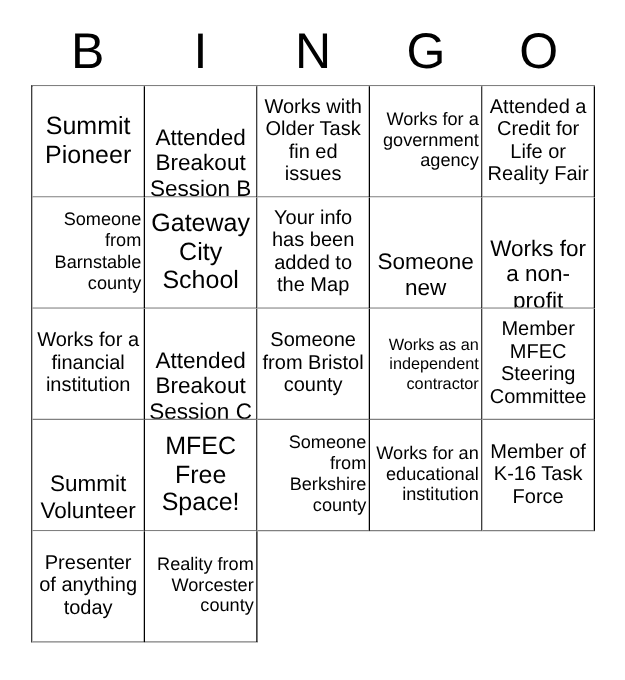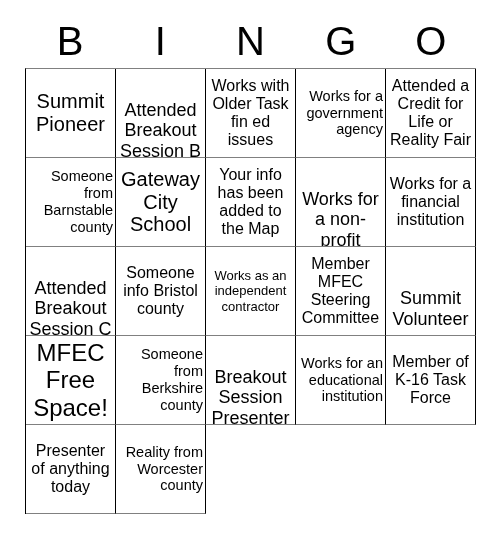--- a/index.html
+++ b/index.html
@@ -76,26 +76,26 @@
 
   .cell-text {
     display: block;
     width: 100%;
     line-height: 1.12;
     word-wrap: break-word;
     color: #000000;
   }
 
   
-  .fs-xxl .cell-text { font-size: 24px; line-height: 1.14; }
+  .fs-xxl .cell-text { font-size: 20px; line-height: 1.14; }
   .fs-xl  .cell-text { font-size: 20px; line-height: 1.13; }
   .fs-lg  .cell-text { font-size: 18px; line-height: 1.13; margin-top: 35px; }
   .fs-md  .cell-text { font-size: 16px; line-height: 1.14; }
   .fs-sm  .cell-text { font-size: 14.5px; line-height: 1.16; text-align: right; }
-  .fs-xs  .cell-text { font-size: 13px; line-height: 1.18; }
+  .fs-xs  .cell-text { font-size: 13px; line-height: 1.18; text-align: right; }
 </style>
 </head>
 <body>
 
 <div class="card">
 
   <div class="bingo-header">
     <div class="letter">B</div>
     <div class="letter">I</div>
     <div class="letter">N</div>
@@ -125,51 +125,51 @@
         <span class="cell-text">Someone from Barnstable county</span>
       </div>
     <div class="cell fs-xl">
         <span class="cell-text">Gateway City School</span>
       </div>
     <div class="cell fs-md">
         <span class="cell-text">Your info has been added to the Map</span>
       </div>
 
     <div class="cell fs-lg">
+        <span class="cell-text">Someone new</span>
+      </div>
+    <div class="cell fs-lg">
         <span class="cell-text">Works for a non-profit</span>
       </div>
     <div class="cell fs-md">
         <span class="cell-text">Works for a financial institution</span>
       </div>
     <div class="cell fs-lg">
         <span class="cell-text">Attended Breakout Session C</span>
       </div>
     <div class="cell fs-md">
-        <span class="cell-text">Someone info Bristol county</span>
+        <span class="cell-text">Someone from Bristol county</span>
       </div>
 
     <div class="cell fs-xs">
         <span class="cell-text">Works as an independent contractor</span>
       </div>
     <div class="cell fs-md">
         <span class="cell-text">Member MFEC Steering Committee</span>
       </div>
     <div class="cell fs-lg">
         <span class="cell-text">Summit Volunteer</span>
       </div>
     <div class="cell fs-xxl">
         <span class="cell-text">MFEC Free Space!</span>
       </div>
     <div class="cell fs-sm">
         <span class="cell-text">Someone from Berkshire county</span>
       </div>
 
-    <div class="cell fs-lg">
-        <span class="cell-text">Breakout Session Presenter</span>
-      </div>
     <div class="cell fs-sm">
         <span class="cell-text">Works for an educational institution</span>
       </div>
     <div class="cell fs-md">
         <span class="cell-text">Member of K-16 Task Force</span>
       </div>
     <div class="cell fs-md">
         <span class="cell-text">Presenter of anything today</span>
       </div>
     <div class="cell fs-sm">

